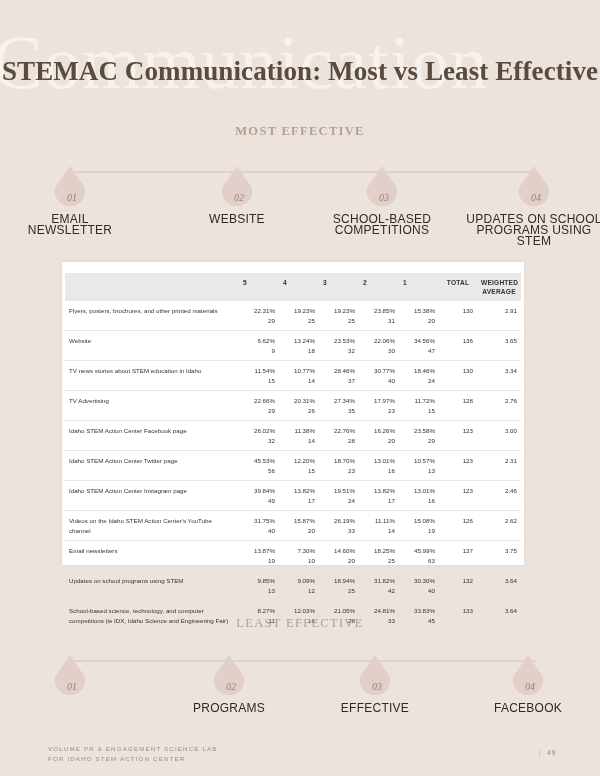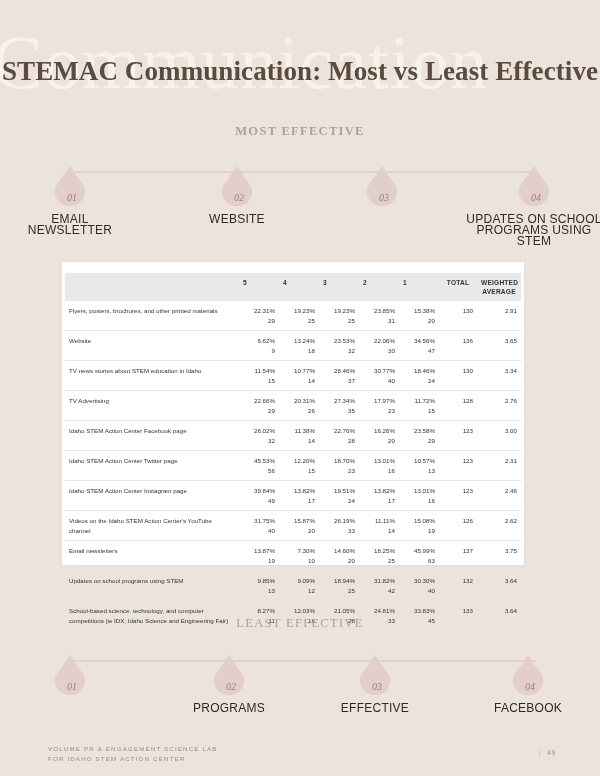--- a/index.html
+++ b/index.html
@@ -244,20 +244,22 @@
             <div class="drop-shape"></div>
             <div class="drop-num">02</div>
           </div>
           <div class="tl-label">WEBSITE</div>
         </div>
         <div class="tl-node" style="left: 382px;">
           <div class="drop">
             <div class="drop-shape"></div>
             <div class="drop-num">03</div>
           </div>
+          <div class="tl-label">SCHOOL-BASED
+COMPETITIONS</div>
         </div>
         <div class="tl-node" style="left: 534px;">
           <div class="drop">
             <div class="drop-shape"></div>
             <div class="drop-num">04</div>
           </div>
           <div class="tl-label">UPDATES ON SCHOOL
 PROGRAMS USING STEM</div>
         </div>
       </div>

